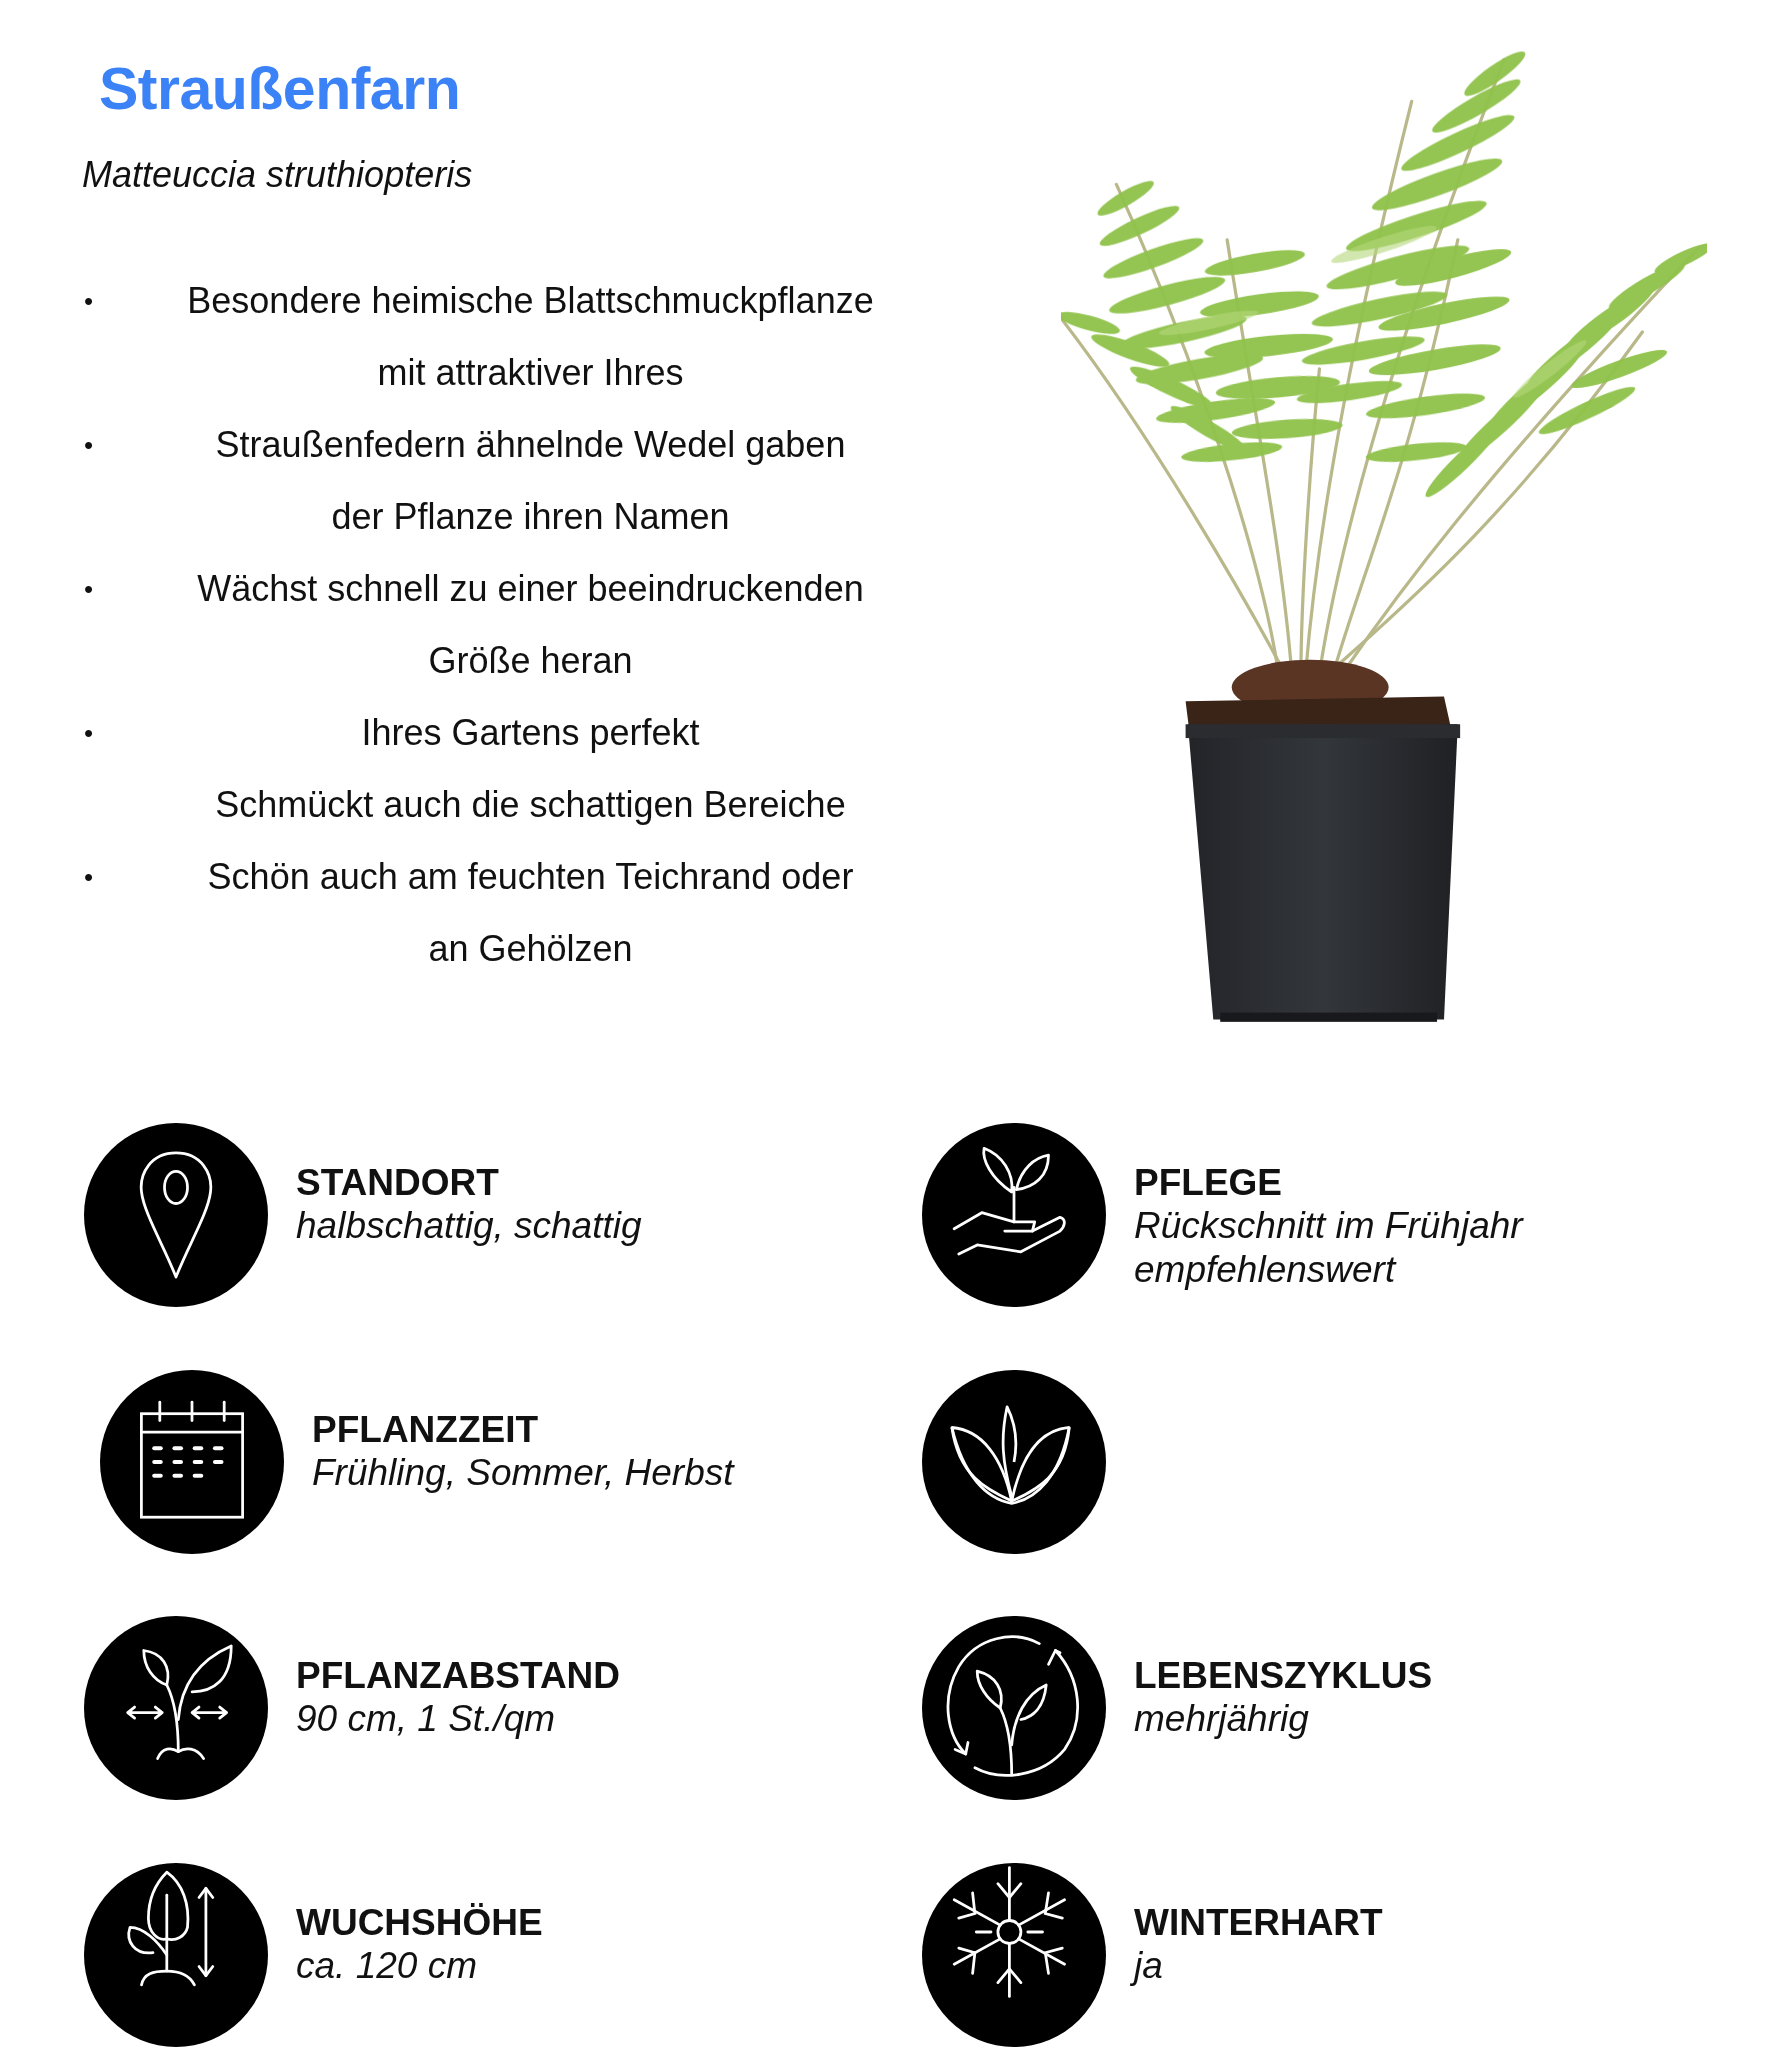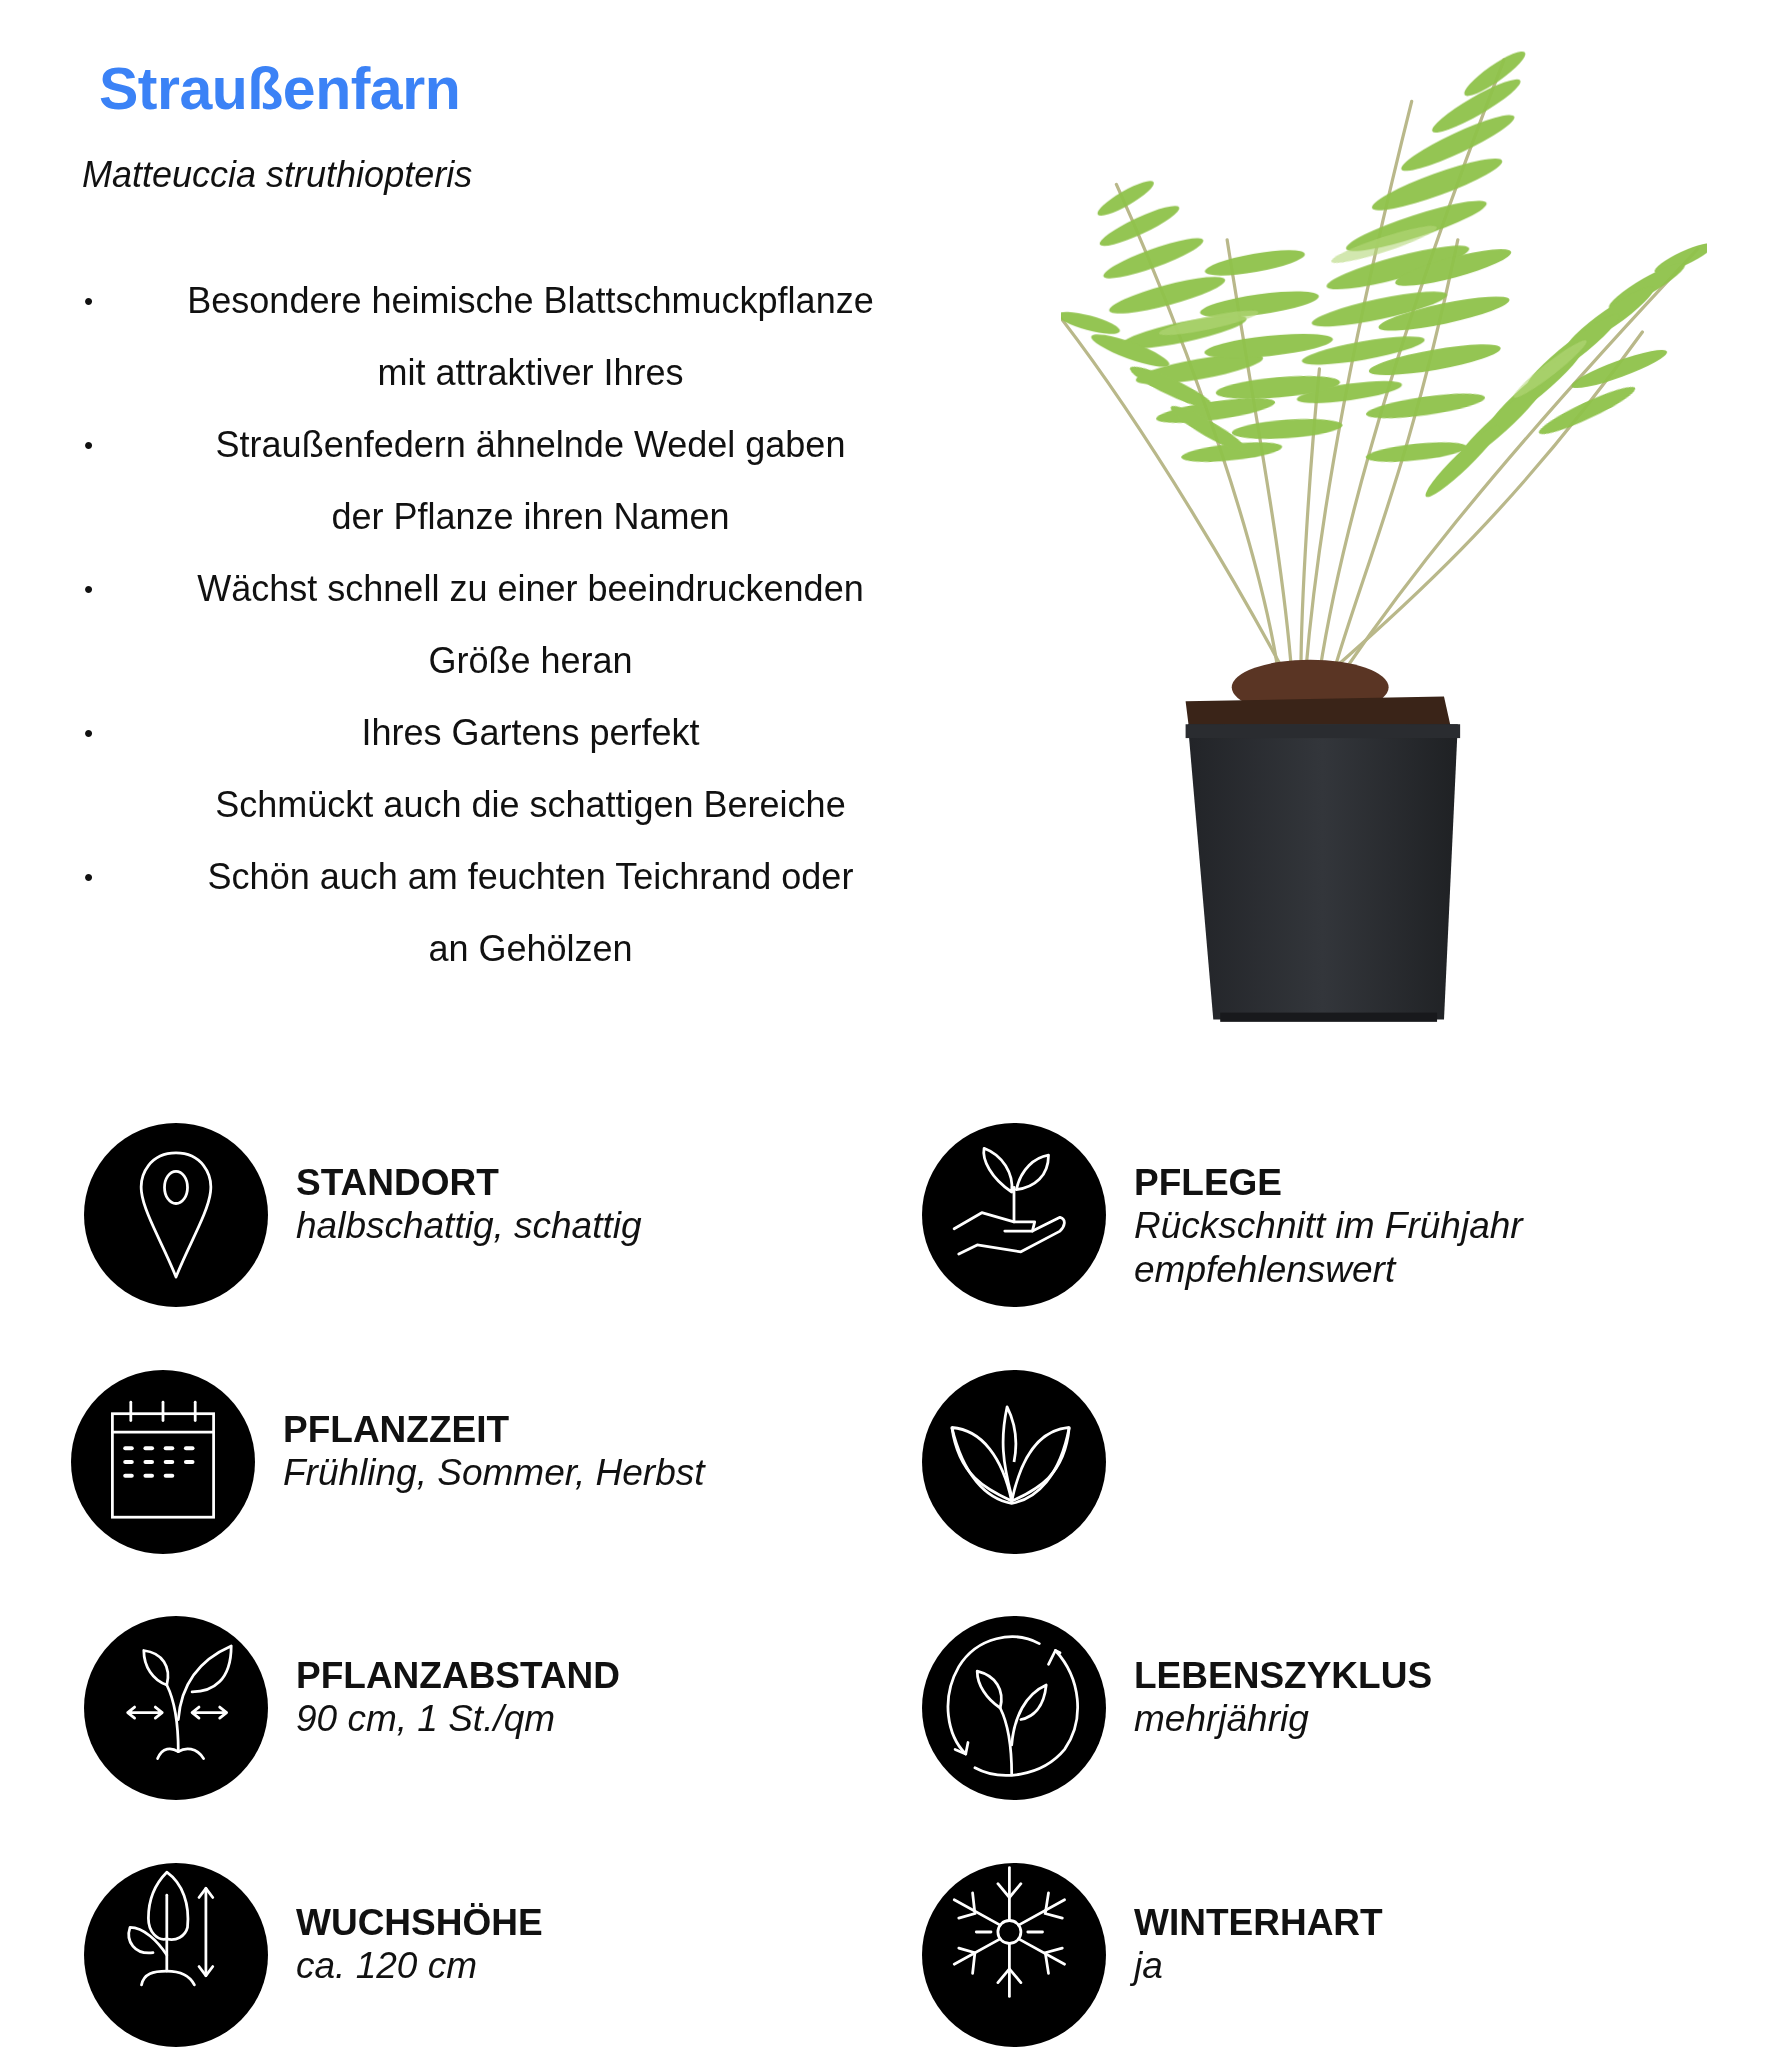--- a/index.html
+++ b/index.html
@@ -171,21 +171,21 @@
       <path d="M240 235 L 300 205 C 315 210, 310 225, 300 235 L 215 280 L 120 265 L 80 285"></path>
     </svg>
   </div>
   <div class="text">
     <div class="heading">PFLEGE</div>
     <div class="value">Rückschnitt im Frühjahr</div>
     <div class="value">empfehlenswert</div>
   </div>
 </div>
 
-<div class="feature" style="left:71px; top:1370px;">
+<div class="feature" style="left:100px; top:1370px;">
   <div class="circle">
     <svg viewBox="0 0 400 400" fill="none" stroke="#fff" stroke-width="6" stroke-linecap="round">
       <rect x="90" y="95" width="220" height="225"></rect>
       <line x1="90" y1="135" x2="310" y2="135"></line>
       <line x1="130" y1="70" x2="130" y2="110"></line>
       <line x1="200" y1="70" x2="200" y2="110"></line>
       <line x1="270" y1="70" x2="270" y2="110"></line>
       <g stroke-width="9">
         <line x1="118" y1="170" x2="132" y2="170"></line>
           <line x1="162" y1="170" x2="176" y2="170"></line>

